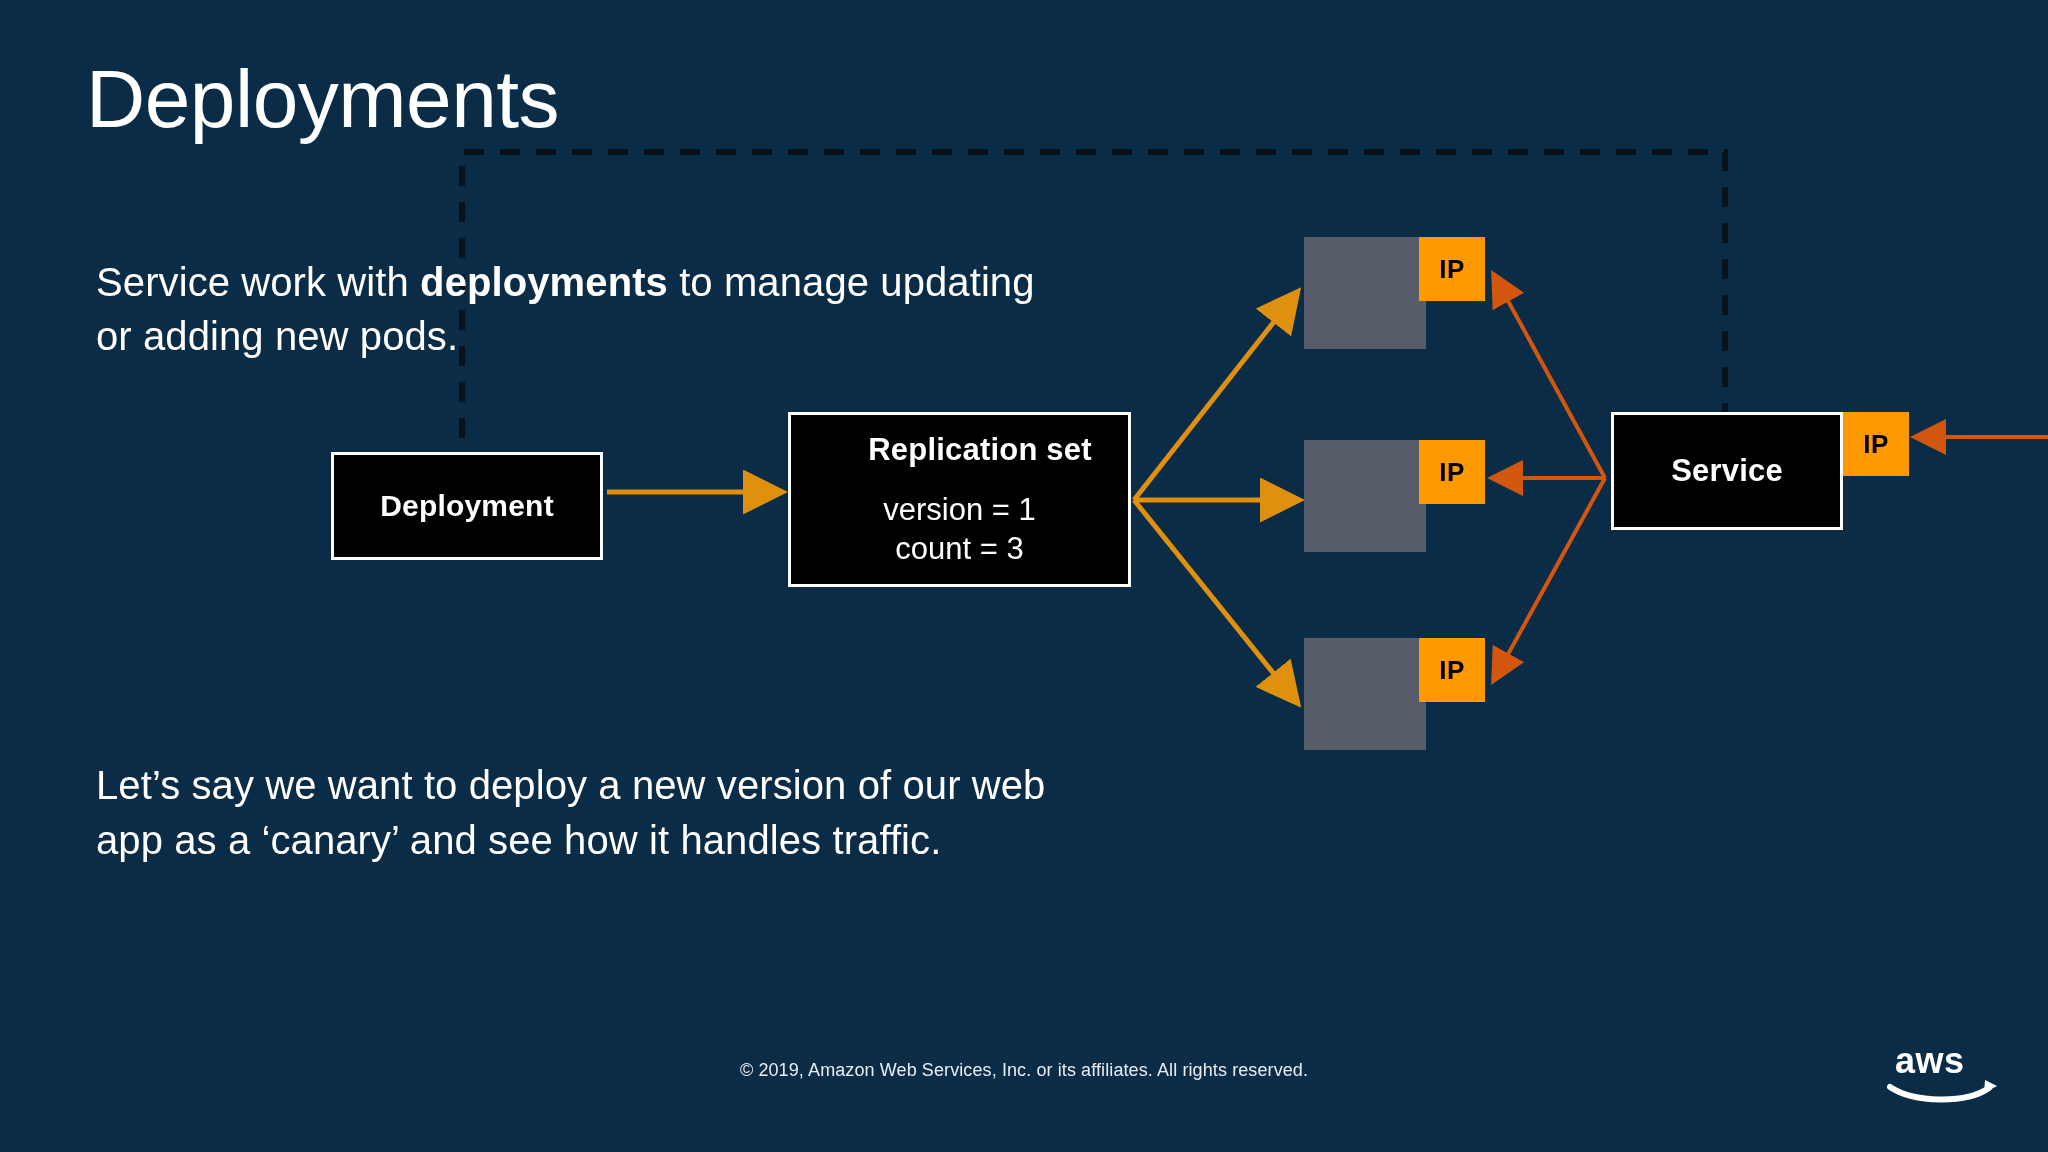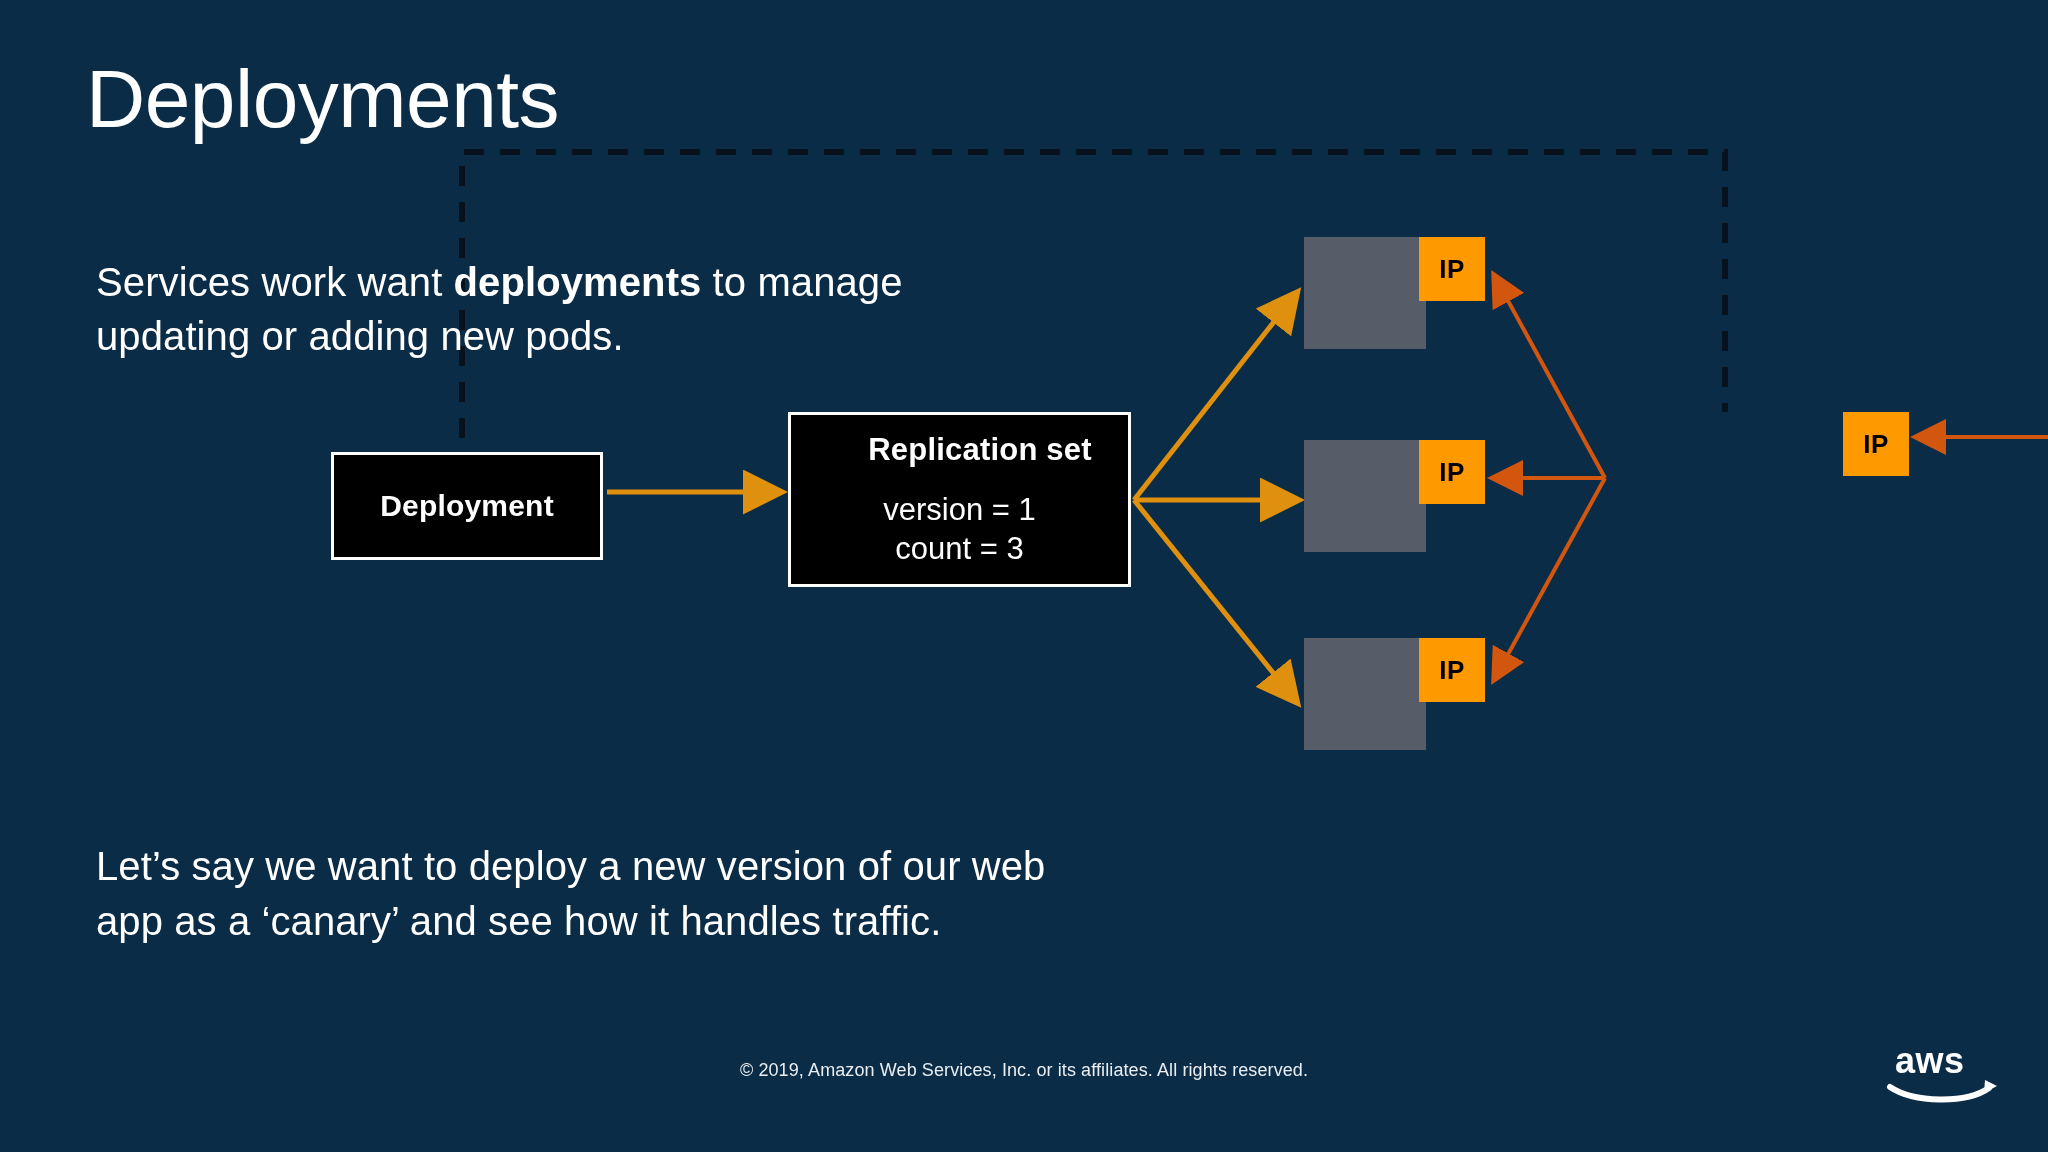--- a/index.html
+++ b/index.html
@@ -49,21 +49,21 @@
   #para-top {
     left: 96px;
     top: 255px;
     width: 940px;
     font-size: 40px;
     line-height: 54px;
   }
   #para-top b { font-weight: 700; }
   #para-bottom {
     left: 96px;
-    top: 839px;
+    top: 758px;
     width: 1020px;
     font-size: 40px;
     line-height: 55px;
   }
 
   
   .blackbox {
     position: absolute;
     background: #000000;
     border: 3px solid #ffffff;
@@ -192,34 +192,37 @@
 
     <line x1="1605" y1="478" x2="1495" y2="277" stroke="#d3560f" stroke-width="4" marker-end="url(#arrow-back)"></line>
     <line x1="1605" y1="478" x2="1495" y2="478" stroke="#d3560f" stroke-width="4" marker-end="url(#arrow-back)"></line>
     <line x1="1605" y1="478" x2="1495" y2="678" stroke="#d3560f" stroke-width="4" marker-end="url(#arrow-back)"></line>
 
     <line x1="2048" y1="437" x2="1918" y2="437" stroke="#d3560f" stroke-width="4" marker-end="url(#arrow-back)"></line>
   </svg>
 
   <div id="title">Deployments</div>
 
-  <div id="para-top" class="para"><span>Services work want </span><b>deployments</b><span> to manage updating or adding new pods.</span></div>
+  <div id="para-top" class="para"><span>Service work with </span><b>deployments</b><span> to manage updating or adding new pods.</span></div>
 
   <div id="box-deployment" class="blackbox">
     <div class="box-title">Deployment</div>
   </div>
 
   <div id="box-replication" class="blackbox">
     <div class="box-title">Replication set</div>
     <div class="box-lines">
       <div>version = 1</div>
       <div>count = 3</div>
     </div>
   </div>
 
+  <div id="box-service" class="blackbox">
+    <div class="box-title">Service</div>
+  </div>
 
   <div id="pod-1" class="pod"></div>
   <div id="pod-2" class="pod"></div>
   <div id="pod-3" class="pod"></div>
 
   <div id="ip-1" class="ip-badge">IP</div>
   <div id="ip-2" class="ip-badge">IP</div>
   <div id="ip-3" class="ip-badge">IP</div>
   <div id="ip-service" class="ip-badge">IP</div>
 

